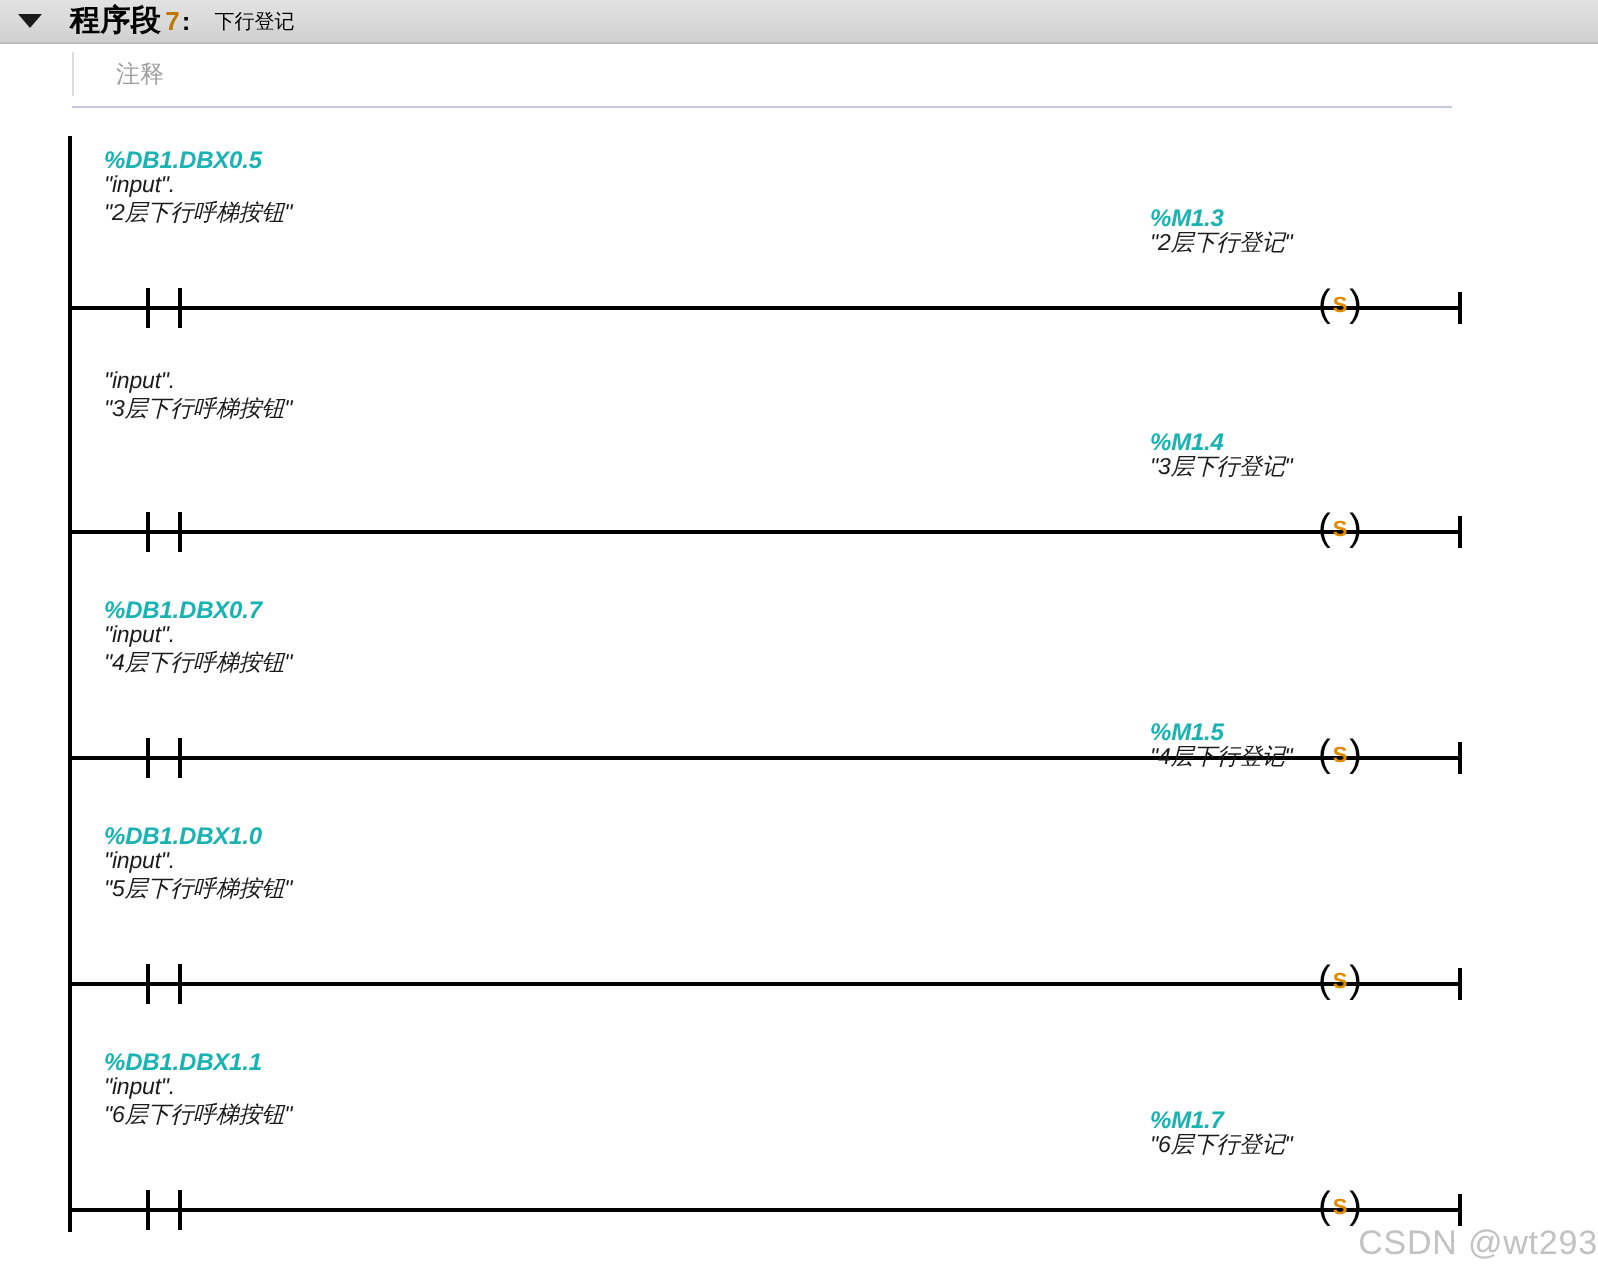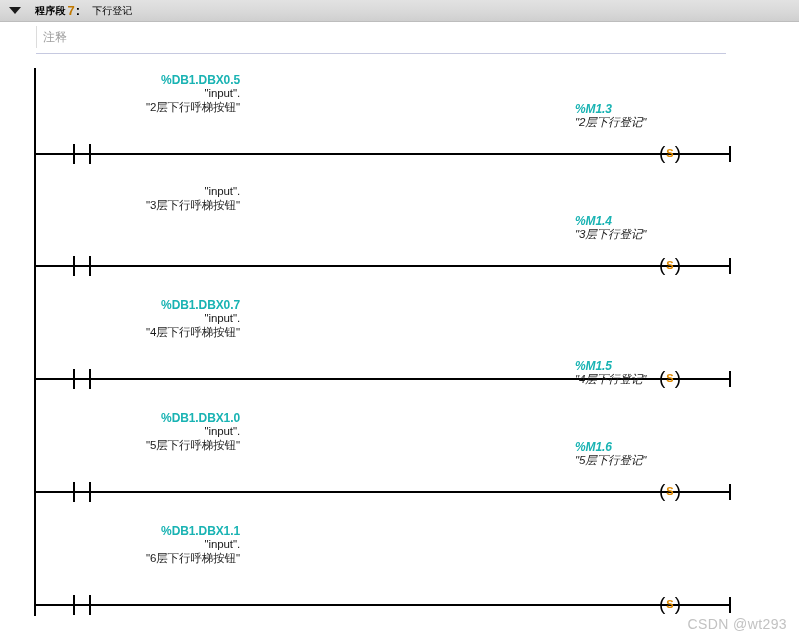--- a/index.html
+++ b/index.html
@@ -29,21 +29,21 @@
   .collapse-triangle {
     width: 0; height: 0;
     border-left: 6px solid transparent;
     border-right: 6px solid transparent;
     border-top: 7px solid #1a1a1a;
     margin-left: 9px;
     margin-right: 14px;
     cursor: pointer;
   }
   .network-title {
-    font-size: 10px;
+    font-size: 15px;
     font-weight: bold;
     color: #000000;
     letter-spacing: 0.2px;
     white-space: nowrap;
   }
   .network-num {
     font-size: 13px;
     font-weight: bold;
     color: #c07800;
     margin: 0 1px 0 2px;
@@ -68,21 +68,21 @@
     width: 799px; height: 32px;
   }
   .comment-box {
     position: absolute;
     left: 36px; top: 3px;
     width: 700px; height: 22px;
     border-left: 1px solid #dcdcdc;
     box-sizing: border-box;
     display: flex;
     align-items: center;
-    padding-left: 6px;
+    padding-left: 21px;
   }
   .comment-placeholder {
     font-size: 12px;
     color: #a0a0a0;
   }
   .comment-underline {
     position: absolute;
     left: 36px; top: 30px;
     width: 690px; height: 1px;
     background: #c6c9e0;
@@ -107,25 +107,26 @@
   .rung {
     position: absolute;
     left: 0;
     width: 799px;
     height: 112px;
   }
 
   
   .contact-labels {
     position: absolute;
-    left: 40px; top: 17px;
+    left: 52px; top: 17px;
     width: 200px;
-    text-align: right;
+    text-align: left;
     line-height: 1.18;
     white-space: nowrap;
+    font-style: italic;
   }
   .addr {
     font-size: 12px;
     font-weight: bold;
     color: #19b3b3;
     letter-spacing: -0.1px;
   }
   .sym {
     font-size: 11.5px;
     color: #1a1a1a;
@@ -190,22 +191,22 @@
   .rail-stub {
     position: absolute;
     left: 729px; top: 90px;
     width: 2px; height: 16px;
     background: #000000;
   }
 
   
   .watermark {
     position: absolute;
-    right: 12px; bottom: 6px;
-    font-size: 14px;
+    right: 0; bottom: 6px;
+    font-size: 17px;
     color: #c2c2c2;
     letter-spacing: 0.4px;
     white-space: nowrap;
     text-align: right;
   }
 </style>
 </head>
 <body>
 
 <div class="network-header">
@@ -292,40 +293,40 @@
     <div class="contact-labels">
       <div class="addr">%DB1.DBX1.0</div>
       <div class="sym">"input".</div>
       <div class="sym">"5层下行呼梯按钮"</div>
     </div>
     <div class="wire"></div>
     <div class="contact" style="left:73px;">
       <div class="bar left"></div>
         <div class="bar right"></div>
     </div>
+    <div class="coil" style="left:648px;">
+      <span class="paren">(</span><span class="sletter">S</span><span class="paren">)</span>
+    </div>
+    <div class="rail-stub"></div>
+  </div>
+
+  <div class="rung" style="top:451px;">
+    <div class="contact-labels">
+      <div class="addr">%DB1.DBX1.1</div>
+      <div class="sym">"input".</div>
+      <div class="sym">"6层下行呼梯按钮"</div>
+    </div>
+    <div class="wire"></div>
+    <div class="contact" style="left:73px;">
+      <div class="bar left"></div>
+        <div class="bar right"></div>
+    </div>
     <div class="coil-labels" style="left:575px;">
-      <div class="addr">%M1.6</div>
-      <div class="sym">"5层下行登记"</div>
-    </div>
-    <div class="coil" style="left:648px;">
-      <span class="paren">(</span><span class="sletter">S</span><span class="paren">)</span>
-    </div>
-    <div class="rail-stub"></div>
-  </div>
-
-  <div class="rung" style="top:451px;">
-    <div class="contact-labels">
-      <div class="addr">%DB1.DBX1.1</div>
-      <div class="sym">"input".</div>
-      <div class="sym">"6层下行呼梯按钮"</div>
-    </div>
-    <div class="wire"></div>
-    <div class="contact" style="left:73px;">
-      <div class="bar left"></div>
-        <div class="bar right"></div>
+      <div class="addr">%M1.7</div>
+      <div class="sym">"6层下行登记"</div>
     </div>
     <div class="coil" style="left:648px;">
       <span class="paren">(</span><span class="sletter">S</span><span class="paren">)</span>
     </div>
     <div class="rail-stub"></div>
   </div>
 </div>
 
 <div class="watermark">CSDN @wt293</div>
 

